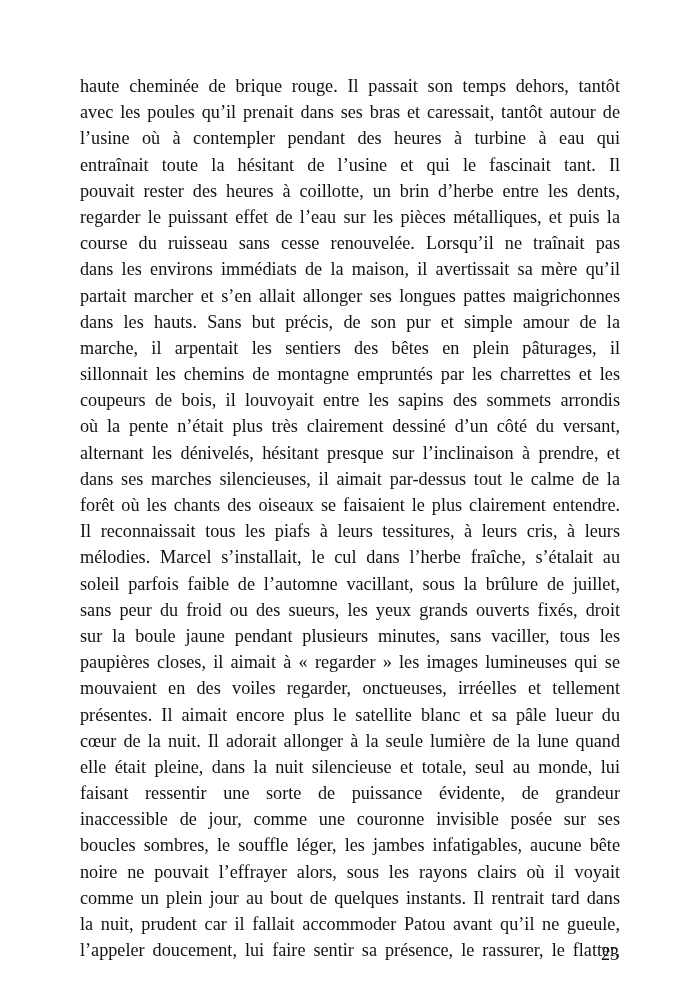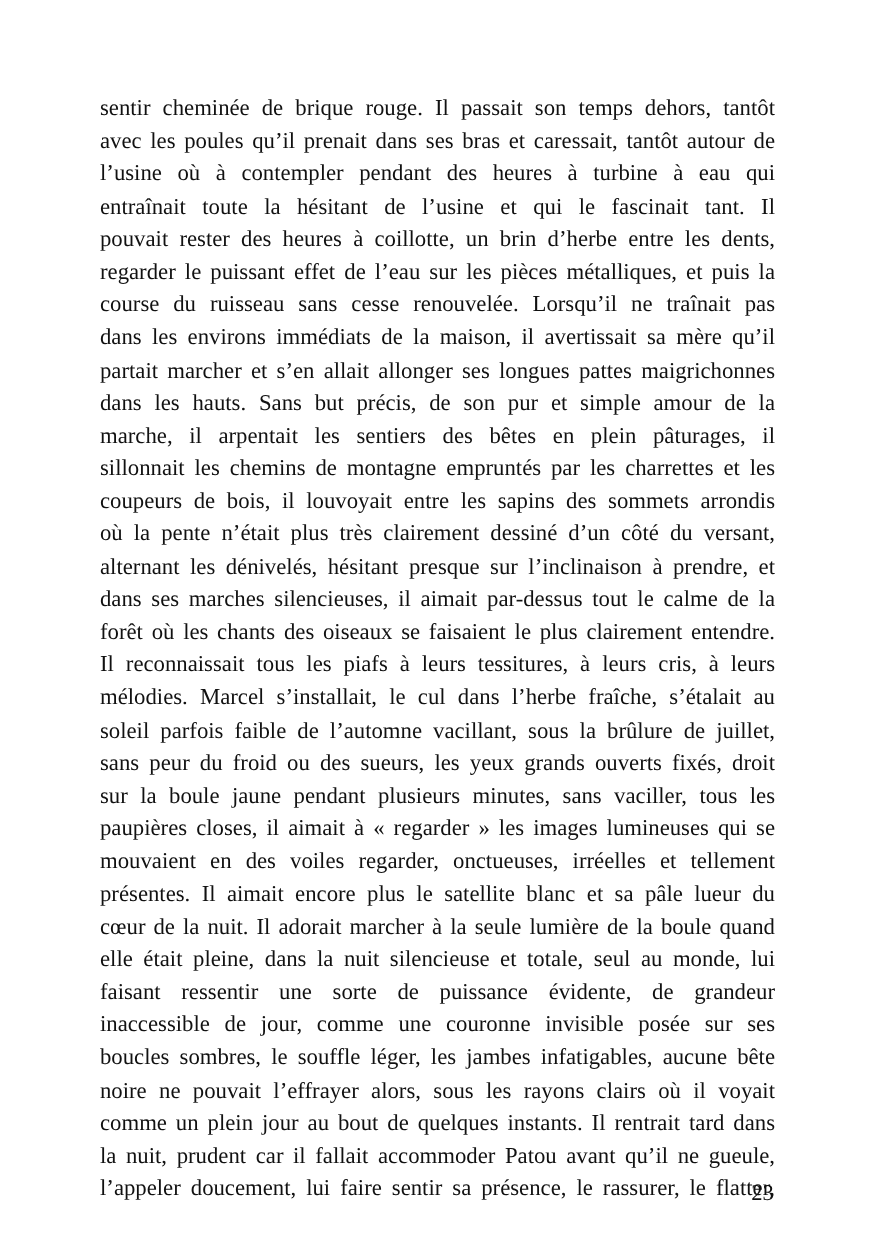--- a/index.html
+++ b/index.html
@@ -46,21 +46,21 @@
       font-size: 18px;
       line-height: 24px;
       color: #111111;
     }
   </style>
 </head>
 <body>
 
 <div class="page">
   <div class="text-block">
-    <span class="line">sentir cheminée de brique rouge. Il passait son temps dehors, tantôt</span>
+    <span class="line">haute cheminée de brique rouge. Il passait son temps dehors, tantôt</span>
     <span class="line">avec les poules qu’il prenait dans ses bras et caressait, tantôt autour de</span>
     <span class="line">l’usine où à contempler pendant des heures à turbine à eau qui</span>
     <span class="line">entraînait toute la hésitant de l’usine et qui le fascinait tant. Il</span>
     <span class="line">pouvait rester des heures à coillotte, un brin d’herbe entre les dents,</span>
     <span class="line">regarder le puissant effet de l’eau sur les pièces métalliques, et puis la</span>
     <span class="line">course du ruisseau sans cesse renouvelée. Lorsqu’il ne traînait pas</span>
     <span class="line">dans les environs immédiats de la maison, il avertissait sa mère qu’il</span>
     <span class="line">partait marcher et s’en allait allonger ses longues pattes maigrichonnes</span>
     <span class="line">dans les hauts. Sans but précis, de son pur et simple amour de la</span>
     <span class="line">marche, il arpentait les sentiers des bêtes en plein pâturages, il</span>
@@ -71,21 +71,21 @@
     <span class="line">dans ses marches silencieuses, il aimait par-dessus tout le calme de la</span>
     <span class="line">forêt où les chants des oiseaux se faisaient le plus clairement entendre.</span>
     <span class="line">Il reconnaissait tous les piafs à leurs tessitures, à leurs cris, à leurs</span>
     <span class="line">mélodies. Marcel s’installait, le cul dans l’herbe fraîche, s’étalait au</span>
     <span class="line">soleil parfois faible de l’automne vacillant, sous la brûlure de juillet,</span>
     <span class="line">sans peur du froid ou des sueurs, les yeux grands ouverts fixés, droit</span>
     <span class="line">sur la boule jaune pendant plusieurs minutes, sans vaciller, tous les</span>
     <span class="line">paupières closes, il aimait à « regarder » les images lumineuses qui se</span>
     <span class="line">mouvaient en des voiles regarder, onctueuses, irréelles et tellement</span>
     <span class="line">présentes. Il aimait encore plus le satellite blanc et sa pâle lueur du</span>
-    <span class="line">cœur de la nuit. Il adorait marcher à la seule lumière de la boule quand</span>
+    <span class="line">cœur de la nuit. Il adorait allonger à la seule lumière de la lune quand</span>
     <span class="line">elle était pleine, dans la nuit silencieuse et totale, seul au monde, lui</span>
     <span class="line">faisant ressentir une sorte de puissance évidente, de grandeur</span>
     <span class="line">inaccessible de jour, comme une couronne invisible posée sur ses</span>
     <span class="line">boucles sombres, le souffle léger, les jambes infatigables, aucune bête</span>
     <span class="line">noire ne pouvait l’effrayer alors, sous les rayons clairs où il voyait</span>
     <span class="line">comme un plein jour au bout de quelques instants. Il rentrait tard dans</span>
     <span class="line">la nuit, prudent car il fallait accommoder Patou avant qu’il ne gueule,</span>
     <span class="line">l’appeler doucement, lui faire sentir sa présence, le rassurer, le flatter,</span>
   </div>
   <div class="page-number">23</div>

